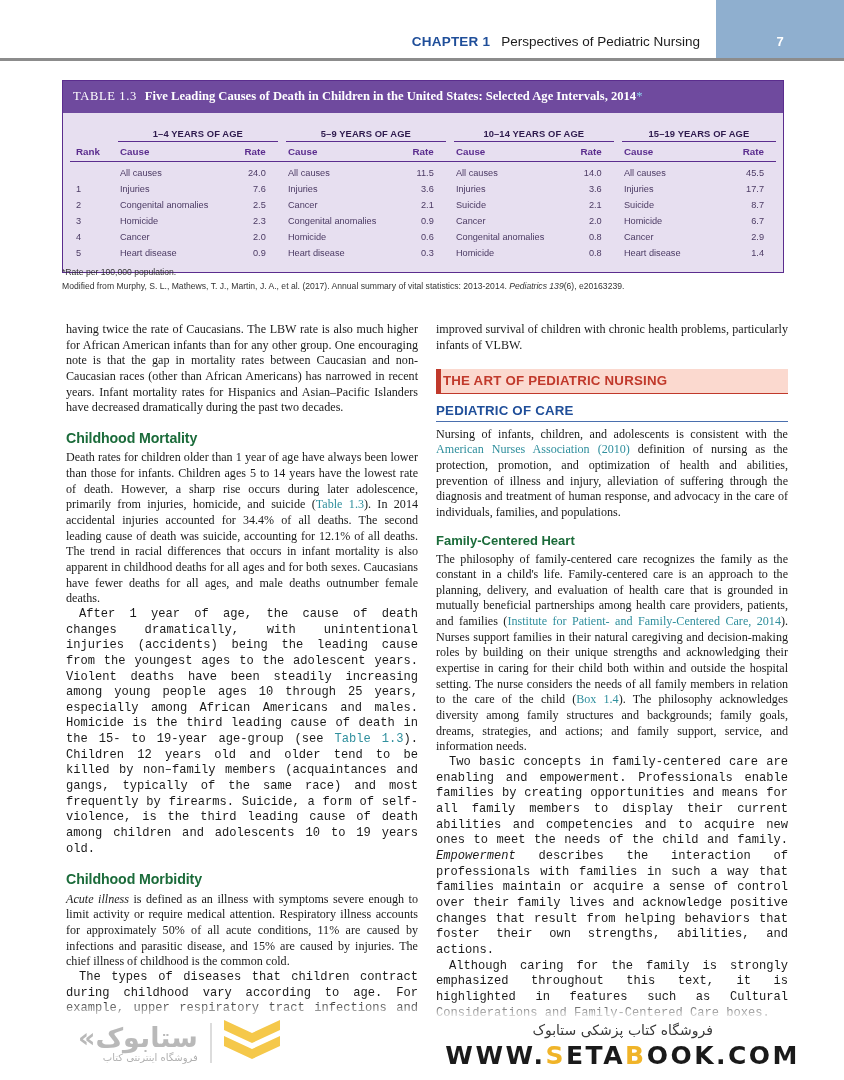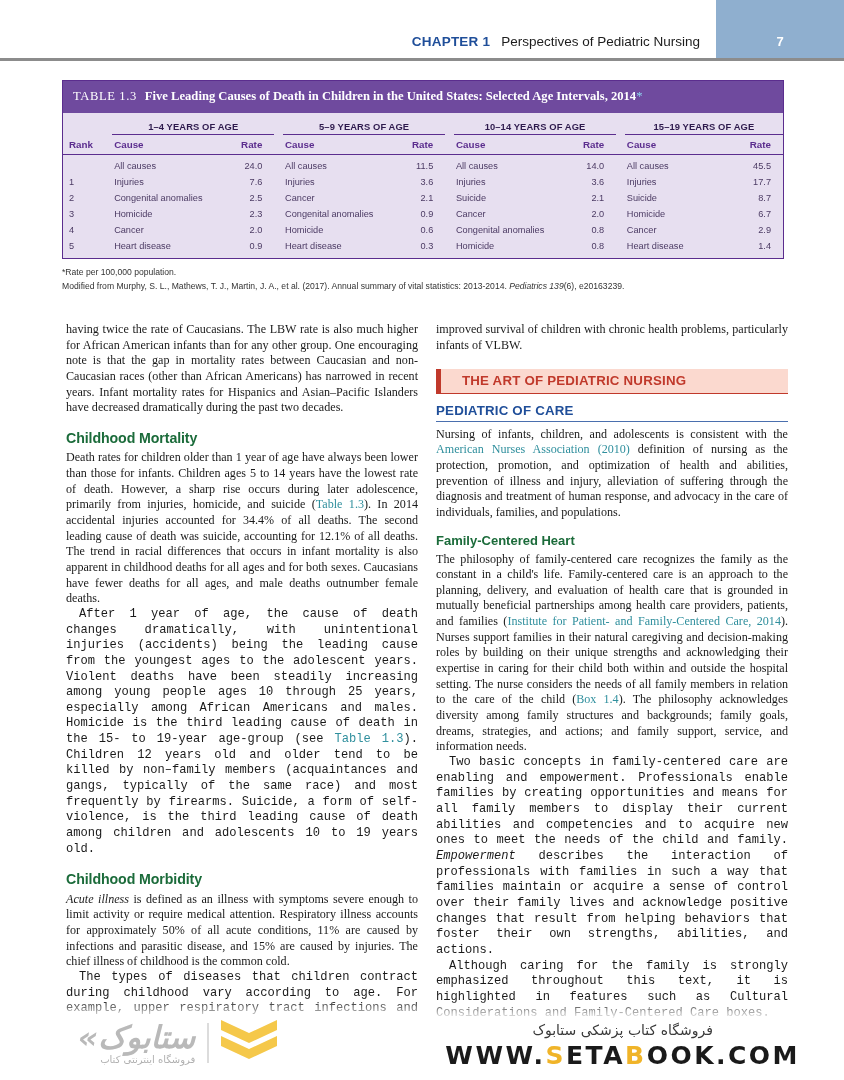--- a/index.html
+++ b/index.html
@@ -89,21 +89,21 @@
   }
   .tbl-title .tcaption {
     font-weight: bold;
     margin-left: 8px;
   }
   .tbl-title .aster {
     color: #8ed6f0;
   }
   .tbl-body {
     background: #e7dff0;
-    padding: 0;
+    padding: 7px;
   }
   table.data {
     width: 100%;
     border-collapse: collapse;
     font-family: "Liberation Sans", sans-serif;
     font-size: 9.2px;
     color: #4b3a63;
   }
   table.data td, table.data th {
     padding: 0;
@@ -179,21 +179,21 @@
     font-weight: bold;
     font-size: 13px;
     color: #1b6b3a;
     margin: 12px 0 2px 0;
   }
   .art-bar {
     margin: 16px 0 0 0;
     background: #fbd9cf;
     border-bottom: 1.6px solid #c0392b;
     border-left: 5px solid #c0392b;
-    padding: 3px 0 3px 21px;
+    padding: 3px 0 3px 2px;
     font-family: "Liberation Sans", sans-serif;
     font-weight: bold;
     font-size: 13.3px;
     color: #c0392b;
     letter-spacing: .2px;
   }
   .phil-bar {
     margin: 8px 0 5px 0;
     border-bottom: 1.6px solid #4a6fae;
     padding: 0 0 2px 0;
@@ -220,26 +220,25 @@
   }
   .wm-left {
     position: absolute;
     left: 78px;
     top: 2px;
     display: flex;
     align-items: center;
   }
   .wm-logo-glyph {
     font-family: "DejaVu Sans", sans-serif;
-    font-size: 31px;
+    font-size: 27px;
     font-weight: bold;
     color: #b9b9b9;
     letter-spacing: -1px;
     line-height: 1;
-    font-style: italic;
   }
   .wm-sub {
     font-family: "DejaVu Sans", sans-serif;
     font-size: 10px;
     color: #b0b0b0;
     text-align: right;
     margin-top: 1px;
     direction: rtl;
   }
   .wm-divider {

